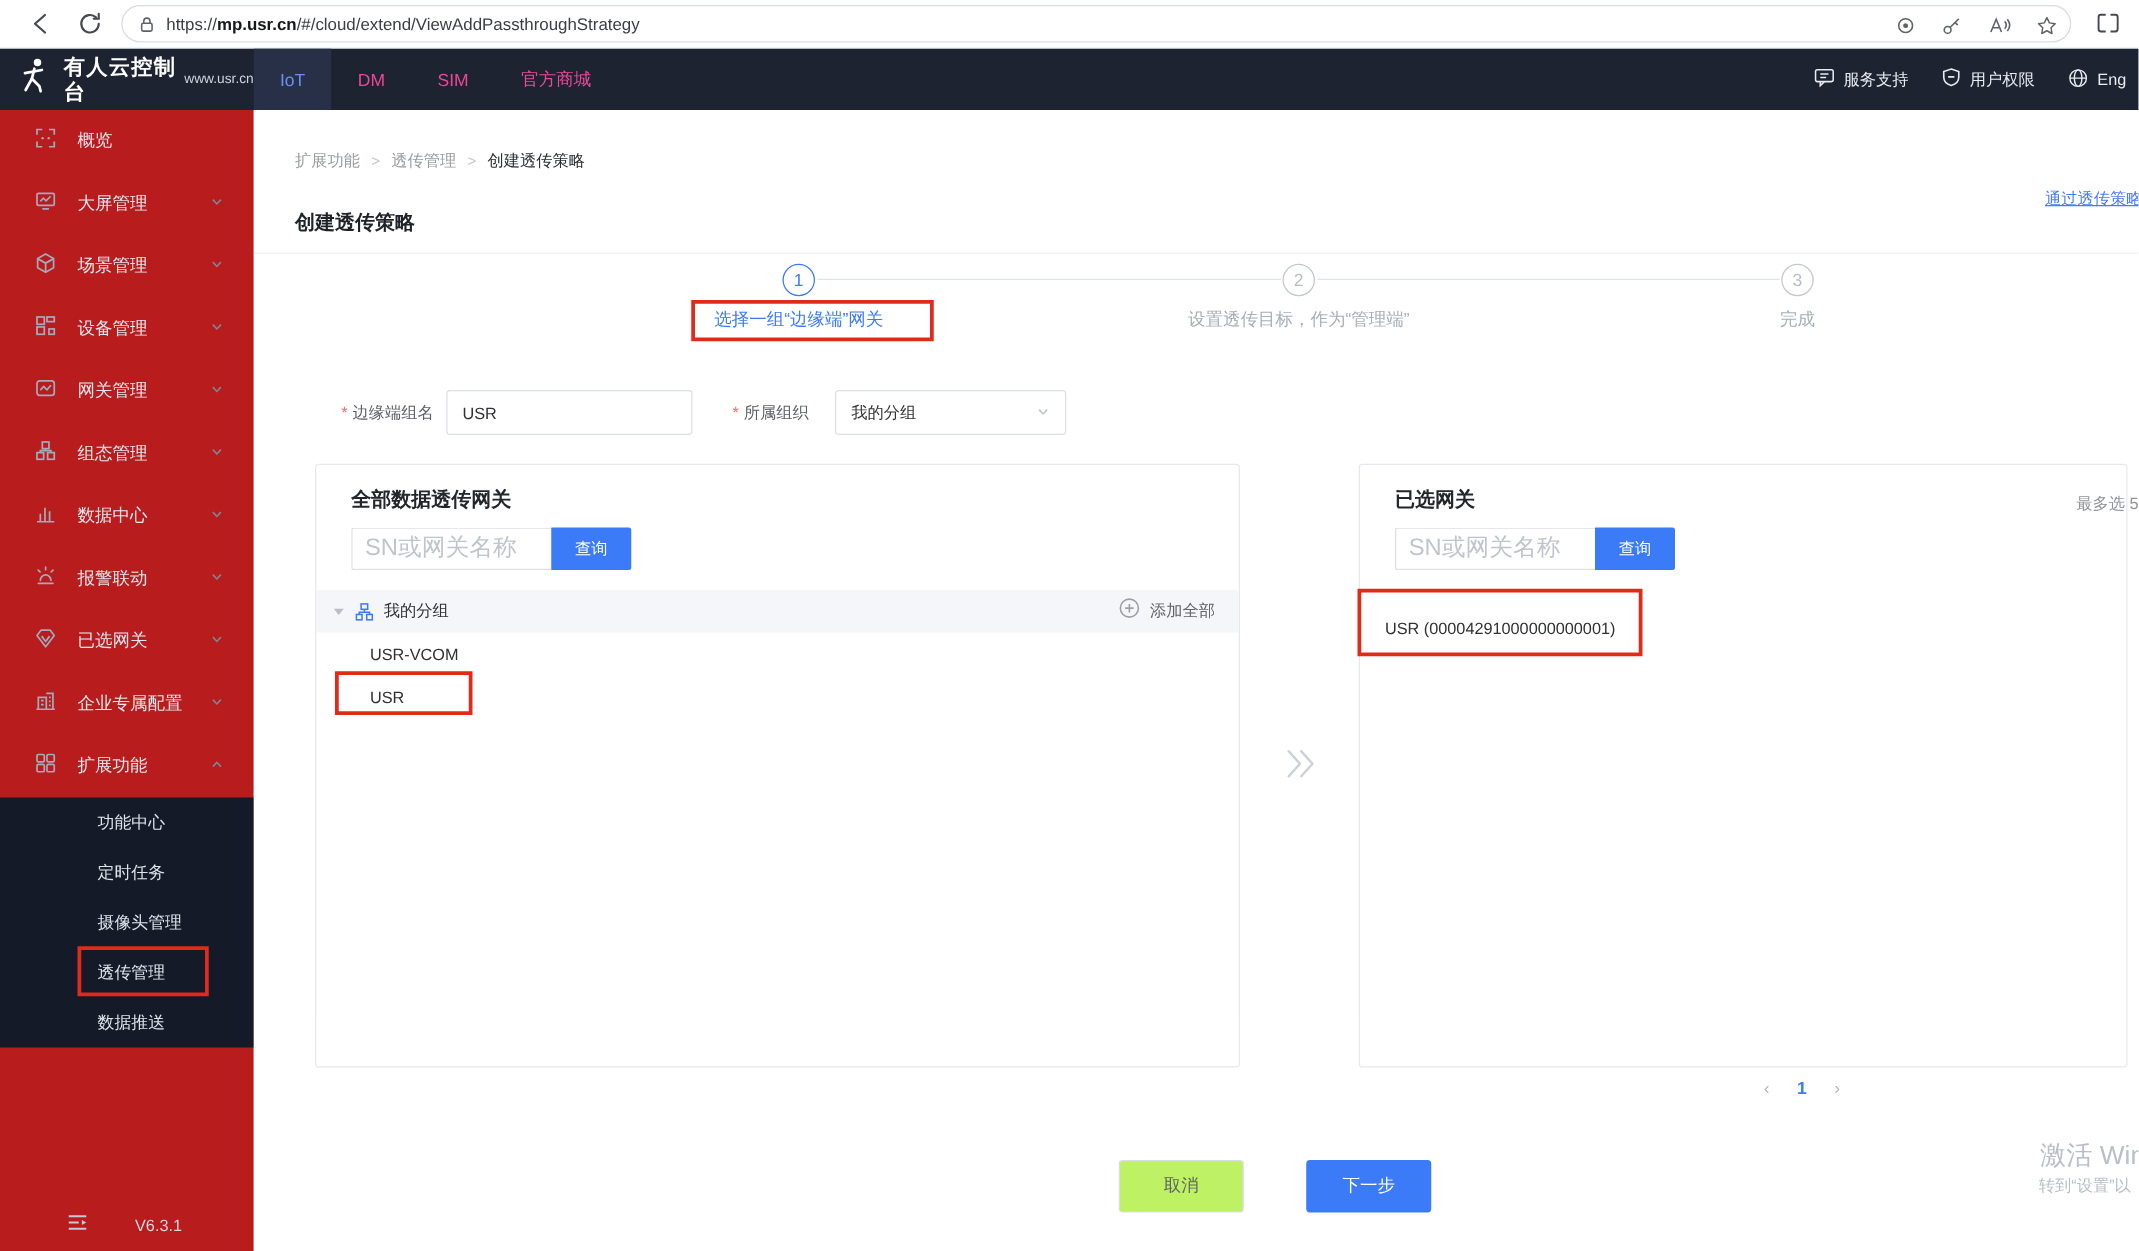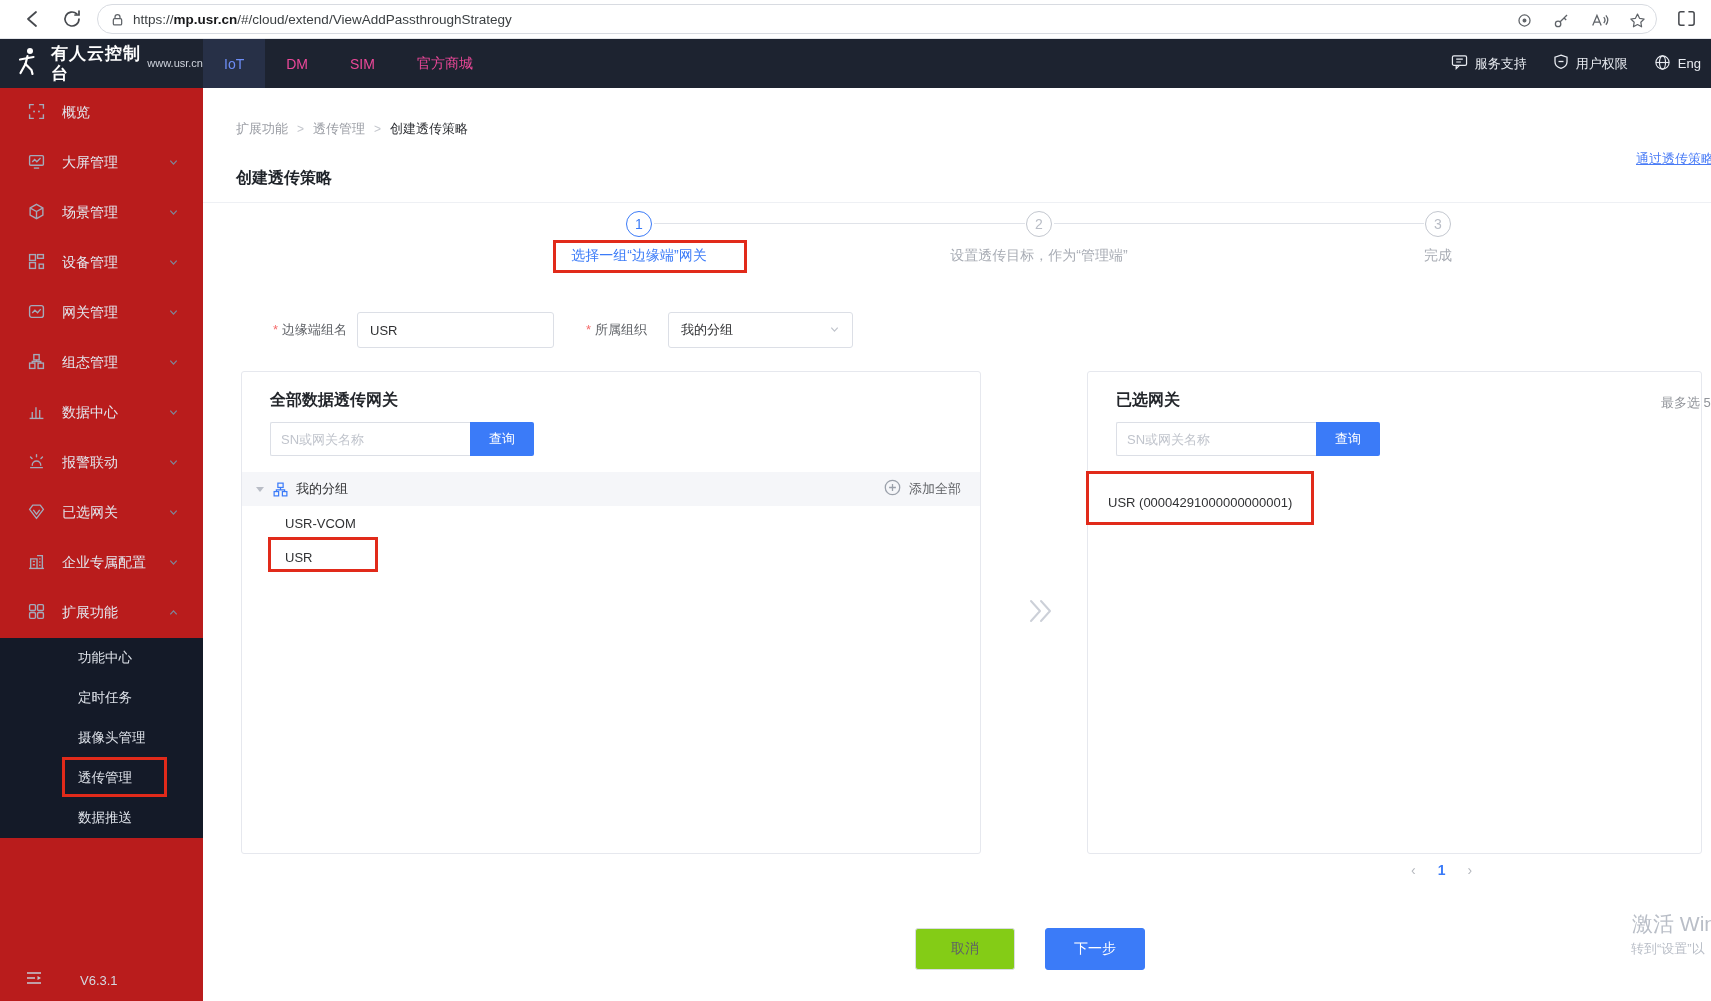--- a/index.html
+++ b/index.html
@@ -30,21 +30,21 @@
   .nav-right{position:absolute;right:10px;top:0;height:49px;display:flex;align-items:center;gap:26px;}
   .nav-right .nav-link{display:flex;align-items:center;gap:7px;color:#e8ebf1;font-size:13px;white-space:nowrap;}
 
   
   .sidebar{position:absolute;top:88px;left:0;width:203px;height:913px;background:#b91c1c;}
   .side-item{height:50px;display:flex;align-items:center;padding-left:28px;position:relative;cursor:pointer;}
   .side-item .lbl{margin-left:17px;font-size:14px;color:#e2e6ee;}
   .side-item .chev{position:absolute;right:24px;}
   .submenu{background:#141a28;}
   .sub-item{height:40px;display:flex;align-items:center;padding-left:78px;font-size:13.5px;color:#dfe3ea;cursor:pointer;}
-  .sidebar-footer{position:absolute;bottom:6px;left:0;width:100%;height:30px;display:flex;align-items:center;}
+  .sidebar-footer{position:absolute;bottom:6px;left:0;width:100%;height:30px;display:flex;align-items:center;padding-left:28px;}
   .collapse-ic{margin-left:26px;}
   .version{margin-left:38px;color:#d4d8e0;font-size:13px;}
 
   
   .main{position:absolute;left:203px;top:88px;right:0;bottom:0;background:#fff;overflow:hidden;}
   .breadcrumb{position:absolute;left:33px;top:32px;display:flex;align-items:center;gap:9px;font-size:13px;color:#9a9da4;}
   .breadcrumb .sep{color:#c3c6cc;font-size:12px;}
   .breadcrumb .current{color:#2d2f33;}
   .help-link{position:absolute;left:1433px;top:62px;font-size:13px;color:#4a7cf6;text-decoration:underline;white-space:nowrap;cursor:pointer;}
   .page-title{position:absolute;left:33px;top:80px;font-size:16px;font-weight:700;color:#1f2329;}
@@ -65,39 +65,39 @@
   .txt-input{position:absolute;top:224px;height:36px;border:1px solid #dcdfe6;border-radius:3px;font-size:13px;color:#303133;padding:0 12px;outline:none;font-family:inherit;}
   .txt-input::placeholder{color:#c0c4cc;}
   .fake-select{position:absolute;top:224px;height:36px;border:1px solid #dcdfe6;border-radius:3px;display:flex;align-items:center;padding:0 12px;font-size:13px;color:#303133;cursor:pointer;background:#fff;}
   .fake-select .sel-chev{margin-left:auto;}
 
   
   .panel{position:absolute;top:283px;height:483px;border:1px solid #e6e8ee;border-radius:3px;background:#fff;}
   .panel-title{position:absolute;left:28px;top:18px;font-size:16px;font-weight:700;color:#23262b;}
   .max-hint{position:absolute;left:573px;top:22px;font-size:13px;color:#909399;white-space:nowrap;}
   .search-row{position:absolute;left:28px;top:50px;display:flex;}
-  .search-input{width:200px;height:34px;border:1px solid #dcdfe6;border-right:none;border-radius:2px 0 0 2px;font-size:13px;color:#303133;padding:0 10px;outline:none;font-family:inherit;}
+  .search-input{width:160px;height:34px;border:1px solid #dcdfe6;border-right:none;border-radius:2px 0 0 2px;font-size:19px;color:#303133;padding:0 10px;outline:none;font-family:inherit;}
   .search-input::placeholder{color:#c0c4cc;}
   .search-btn{width:64px;height:34px;background:#3b7bf8;color:#fff;font-size:13px;border:none;border-radius:0 2px 2px 0;cursor:pointer;font-family:inherit;}
   .tree-header{position:absolute;left:0;right:0;top:100px;height:34px;background:#f5f6f9;display:flex;align-items:center;}
   .tree-caret{width:0;height:0;border-left:4px solid transparent;border-right:4px solid transparent;border-top:5px solid #b9bdc6;margin-left:14px;cursor:pointer;}
   .tree-org-label{margin-left:8px;font-size:13px;color:#303133;}
   .tree-right{margin-left:auto;display:flex;align-items:center;gap:8px;margin-right:19px;}
   .add-all{font-size:13px;color:#606266;cursor:pointer;}
   .tree-row{position:absolute;left:0;right:0;height:34px;display:flex;align-items:center;padding-left:43px;font-size:13px;color:#303133;cursor:pointer;}
   .sel-item{position:absolute;left:0;right:0;top:110px;height:40px;display:flex;align-items:center;padding-left:20px;font-size:13px;color:#303133;}
 
   .transfer-arrows{position:absolute;left:824px;top:510px;cursor:pointer;}
 
   .pagination{position:absolute;left:1208px;top:774px;display:flex;align-items:center;gap:22px;font-size:14px;}
   .pg-arrow{color:#b4b7bd;cursor:pointer;}
   .pg-num{color:#3b7bf8;font-weight:700;cursor:pointer;}
 
   .btn{position:absolute;top:840px;width:100px;height:42px;border-radius:3px;font-size:14px;cursor:pointer;font-family:inherit;}
-  .btn-cancel{left:712px;background:#84cc16;border:1px solid #d9dce2;color:#5f6266;}
+  .btn-cancel{left:692px;background:#bef264;border:1px solid #d9dce2;color:#5f6266;}
   .btn-next{left:842px;background:#3b7bf8;border:1px solid #3b7bf8;color:#fff;}
 
   .wm1{position:absolute;left:1429px;top:822px;font-size:21px;color:#b9bec7;white-space:nowrap;}
   .wm2{position:absolute;left:1428px;top:852px;font-size:13px;color:#b9bec7;white-space:nowrap;}
 
   
   .anno{position:absolute;border:3px solid #e12a1a;pointer-events:none;z-index:50;}
 </style>
 </head>
 <body>
@@ -379,21 +379,21 @@
     <div class="fld-label" style="left:70px;"><span class="req">*</span><span>边缘端组名</span></div>
     <input class="txt-input" style="left: 154px; width: 197px;" value="USR">
     <div class="fld-label" style="left:383px;"><span class="req">*</span><span>所属组织</span></div>
     <div class="fake-select" style="left:465px;width:185px;">
       <span>我的分组</span>
       <span class="sel-chev"><svg width="11" height="11" viewBox="0 0 12 12" fill="none" stroke="#c0c4cc" stroke-width="1.4">
             <path d="M2.5 4 L6 7.8 L9.5 4"></path>
           </svg></span>
     </div>
 
-    <div class="panel" style="left:38px;width:740px;">
+    <div class="panel" style="left:49px;width:740px;">
       <div class="panel-title">全部数据透传网关</div>
       <div class="search-row">
         <input class="search-input" placeholder="SN或网关名称" style="">
         <button class="search-btn">查询</button>
       </div>
       <div class="tree-header">
         <span class="tree-caret"></span>
         <span style="margin-left:9px;display:inline-flex;">
           <svg width="15" height="15" viewBox="0 0 16 16" fill="none" stroke="#3b7bf8" stroke-width="1.3">
               <rect x="5.2" y="1.2" width="5.6" height="4.6"></rect>

